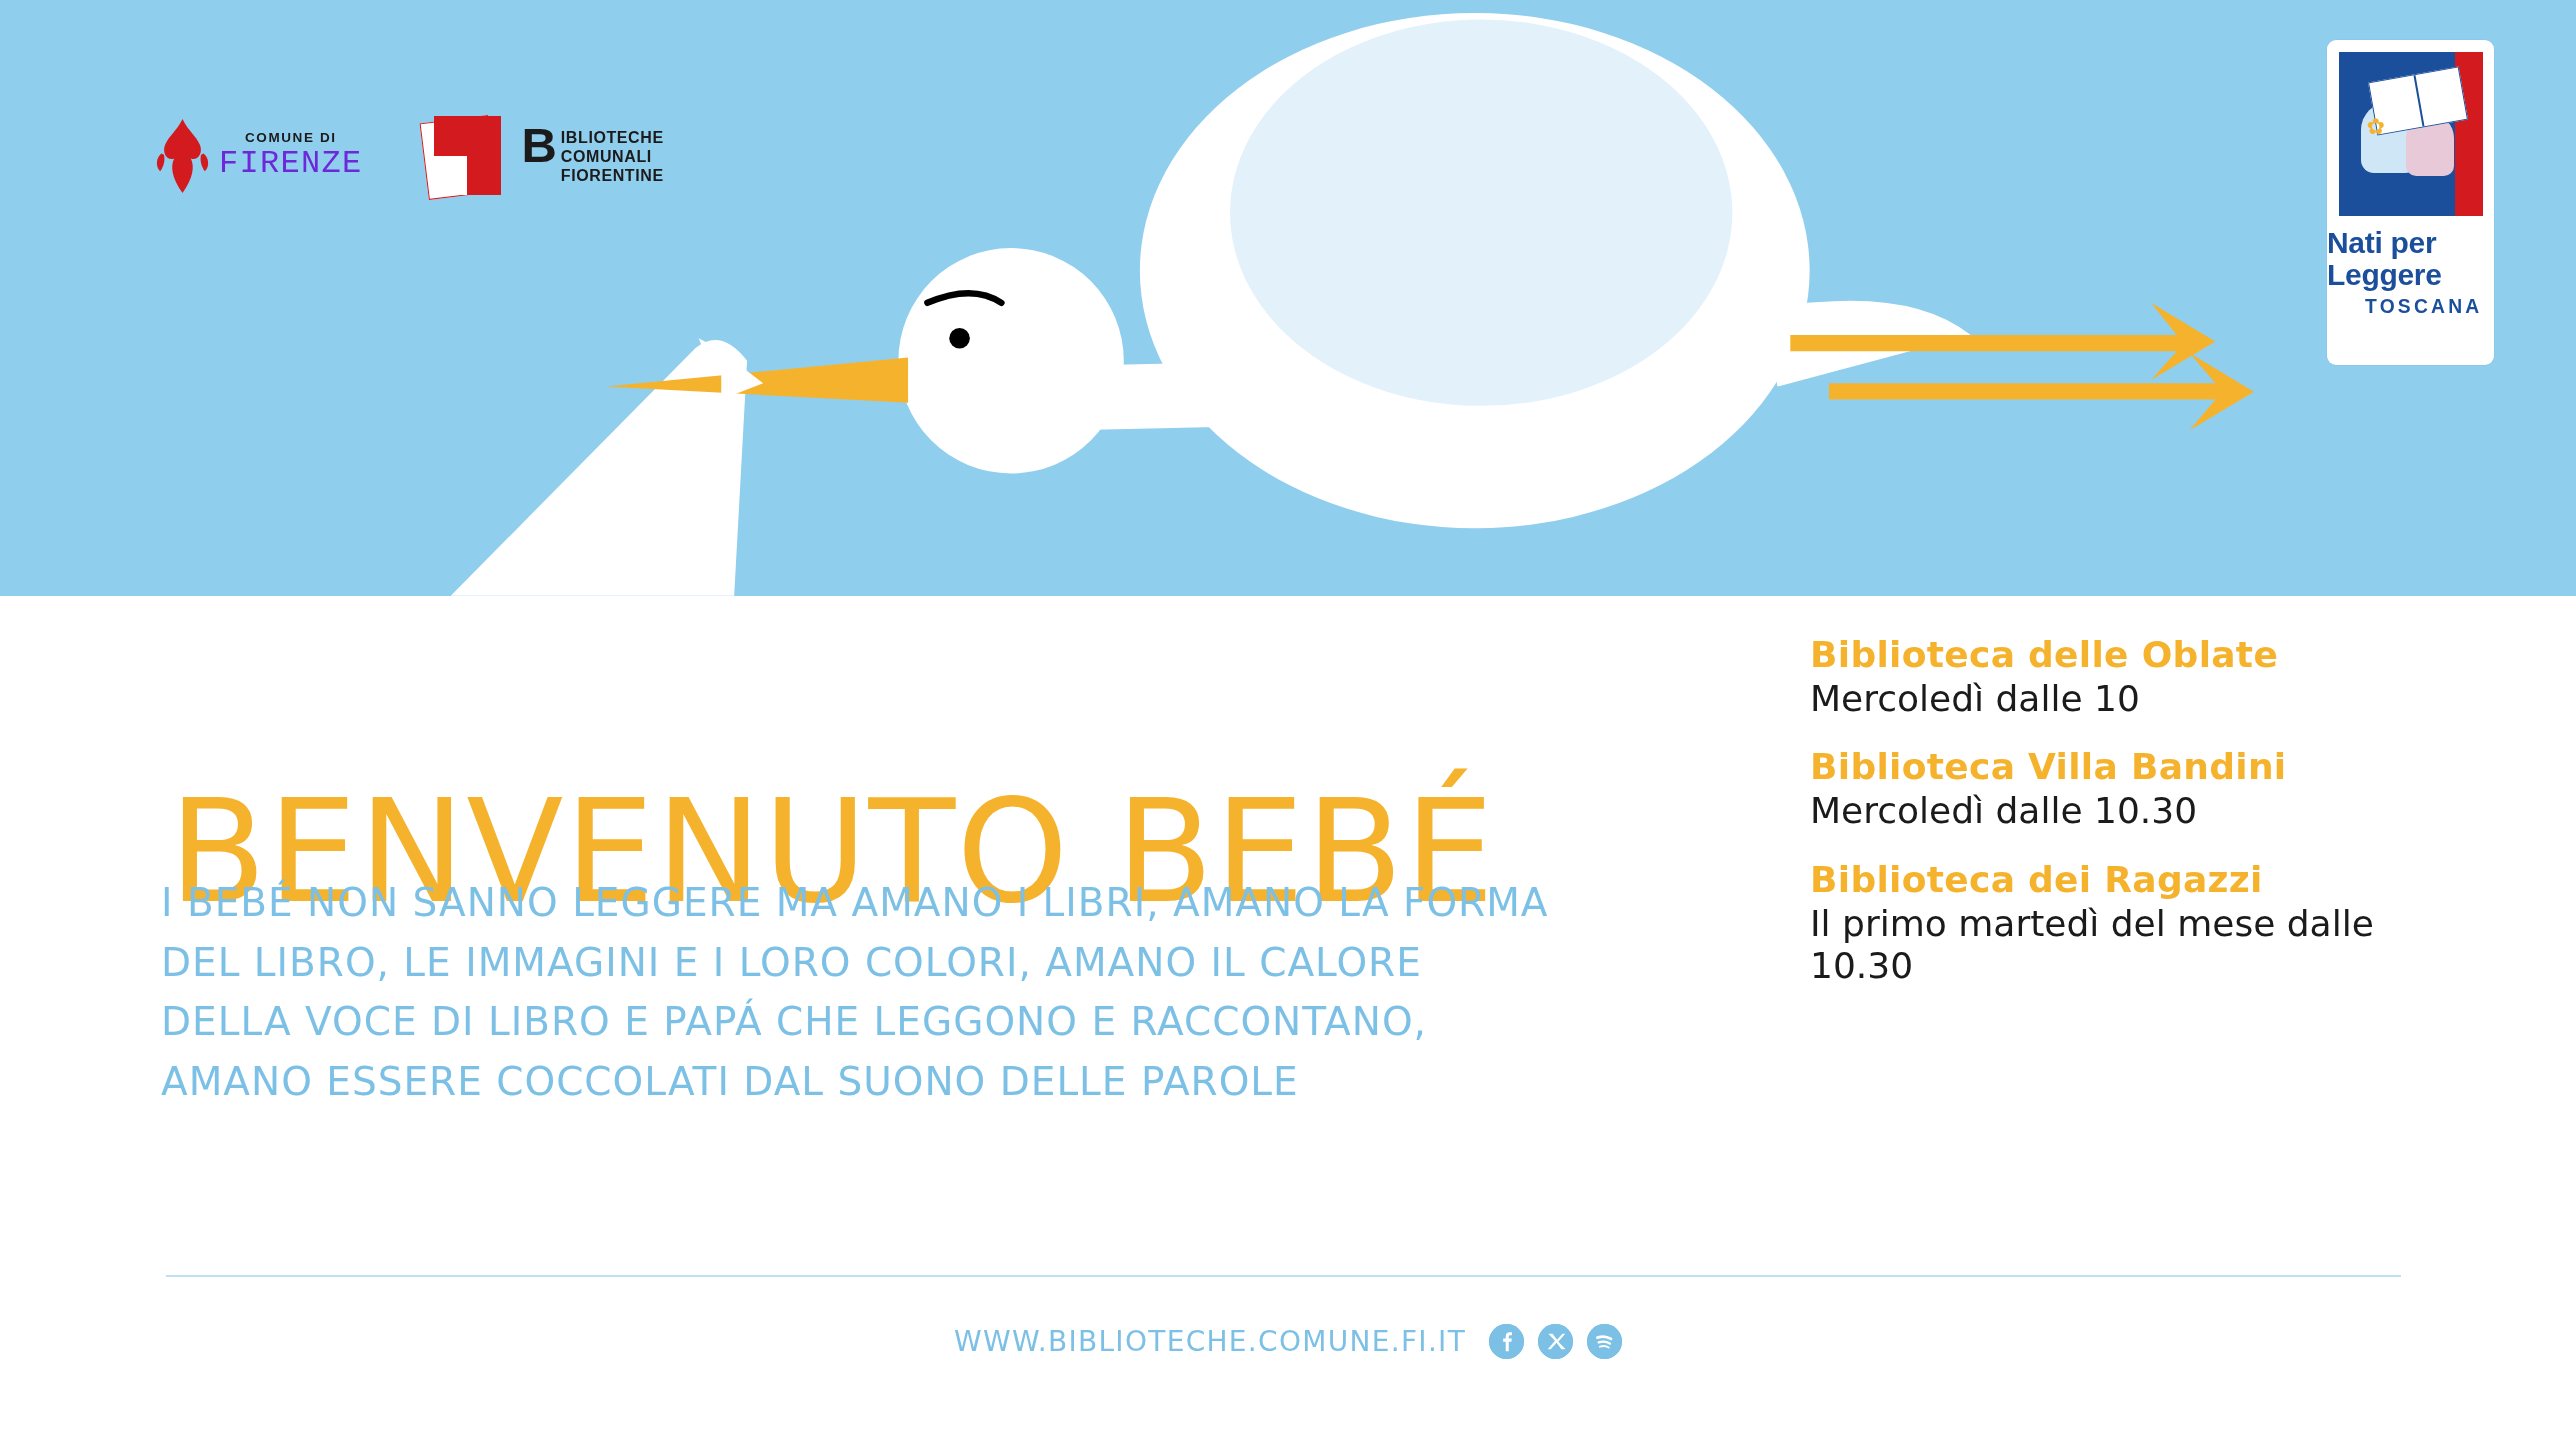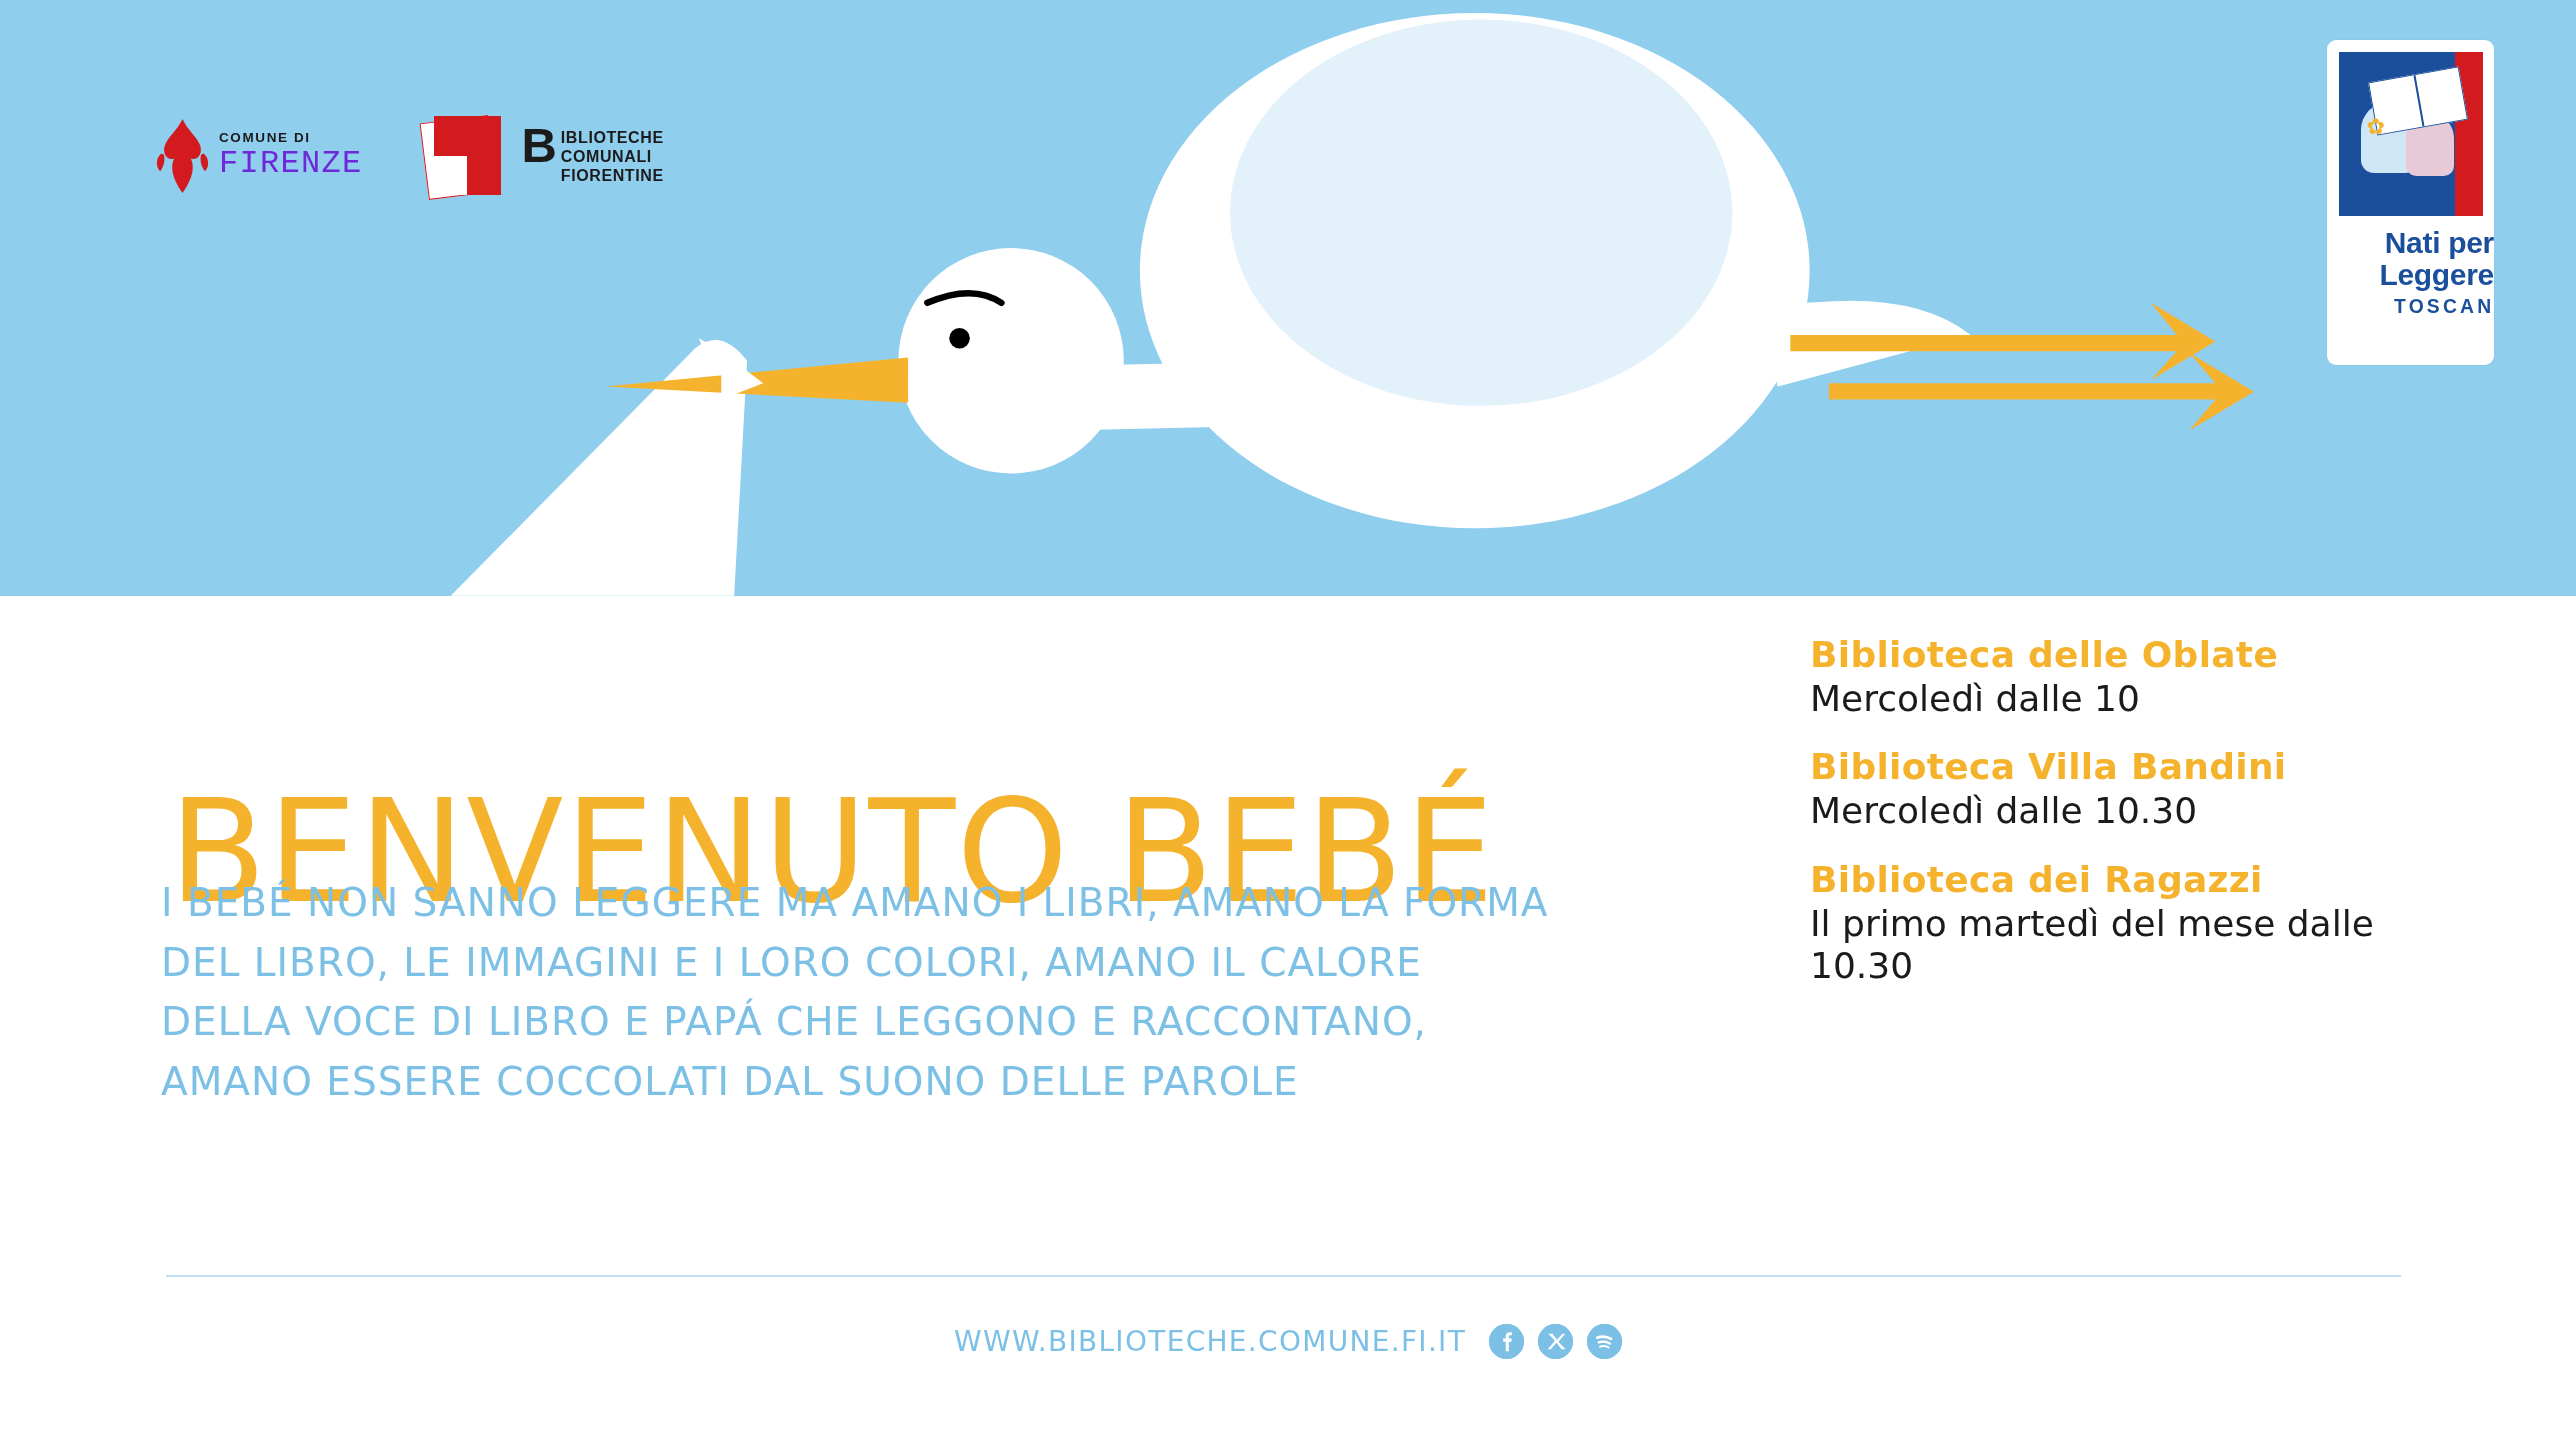--- a/index.html
+++ b/index.html
@@ -39,21 +39,21 @@
     align-items: center;
     gap: 9px;
   }
   .giglio {
     width: 55px;
     height: 80px;
   }
   .comune-text {
     display: flex;
     flex-direction: column;
-    align-items: flex-start;
+    align-items: center;
     line-height: 1;
   }
   .comune-small {
     font-size: 13.5px;
     letter-spacing: 1.6px;
     color: #1b1b1b;
     font-weight: 700;
   }
   .comune-big {
     font-size: 32px;
@@ -176,24 +176,23 @@
     background: #1b4f9c;
   }
   .npl-art .star {
     position: absolute;
     left: 28px; top: 64px;
     color: #f5b32d;
     font-size: 22px;
     line-height: 1;
   }
   .npl-text {
-    text-align: right;
+    text-align: left;
     margin-top: 11.6px;
     color: #1b4f9c;
-    padding-left: 29px;
   }
   .npl-text .l1, .npl-text .l2 {
     font-size: 30px;
     font-weight: 700;
     line-height: 1.06;
     letter-spacing: -0.3px;
   }
   .npl-text .l3 {
     font-size: 19.3px;
     font-weight: 700;

